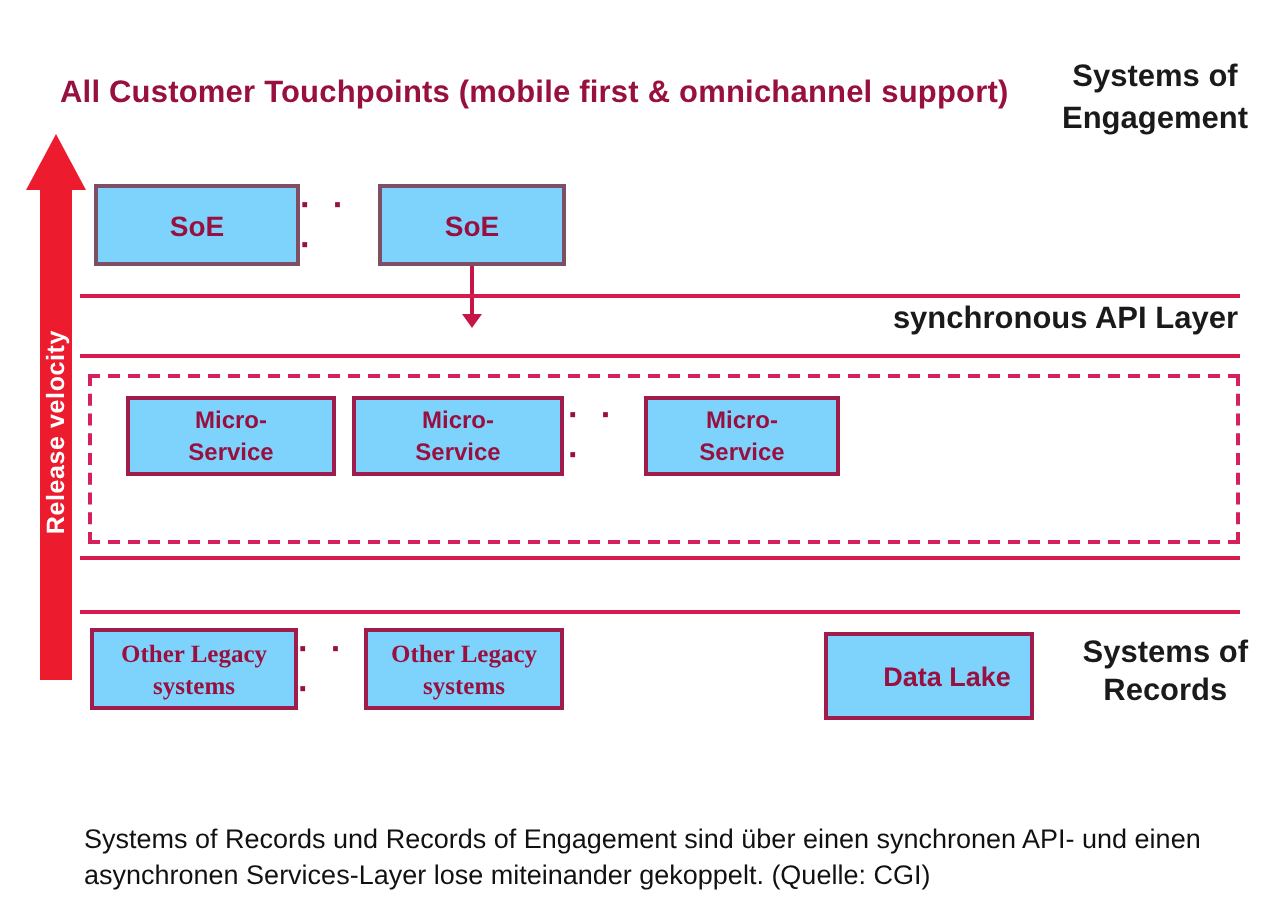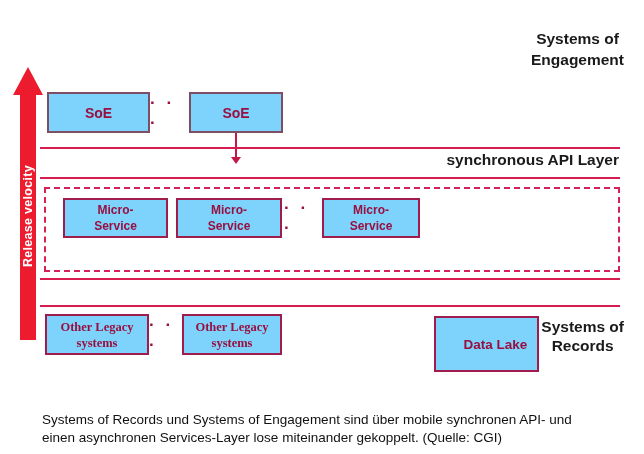--- a/index.html
+++ b/index.html
@@ -67,20 +67,21 @@
   .caption{
     position:absolute;left:42px;top:411px;width:560px;
     font-size:13.5px;color:#111111;line-height:17.5px;
   }
 </style>
 </head>
 <body>
 
 <div class="canvas">
 
+  <div class="title">All Customer Touchpoints (mobile first &amp; omnichannel support)</div>
   <div class="soe-corner">Systems of
 Engagement</div>
 
   <div class="arrow-head"></div>
   <div class="arrow-shaft">
     <span class="arrow-label">Release velocity</span>
   </div>
 
   <div class="dbox soe-box" style="left:47px;top:92px;width:103px;height:41px;">SoE</div>
   <div class="dots" style="left:150px;top:92px;width:39px;height:41px;">· · ·</div>
@@ -103,19 +104,19 @@
 Service</div>
 
   <div class="hline" style="top:278px;"></div>
   <div class="hline" style="top:305px;"></div>
 
   <div class="dbox legacy-box" style="left:45px;top:314px;width:104px;height:41px;">Other Legacy
 systems</div>
   <div class="dots" style="left:149px;top:314px;width:33px;height:41px;">· · ·</div>
   <div class="dbox legacy-box" style="left:182px;top:314px;width:100px;height:41px;">Other Legacy
 systems</div>
-  <div class="dbox datalake-box" style="left:434px;top:316px;width:105px;height:56px;padding-left:18px;">Data Lake</div>
+  <div class="dbox datalake-box" style="left:412px;top:316px;width:105px;height:44px;padding-left:18px;">Data Lake</div>
   <div class="records-corner">Systems of
 Records</div>
 
-  <div class="caption">Systems of Records und Systems of Engagement sind über mobile synchronen API- und einen asynchronen Services-Layer lose miteinander gekoppelt. (Quelle: CGI)</div>
+  <div class="caption">Systems of Records und Records of Engagement sind über einen synchronen API- und einen asynchronen Services-Layer lose miteinander gekoppelt. (Quelle: CGI)</div>
 
 </div>
 
 </body></html>

